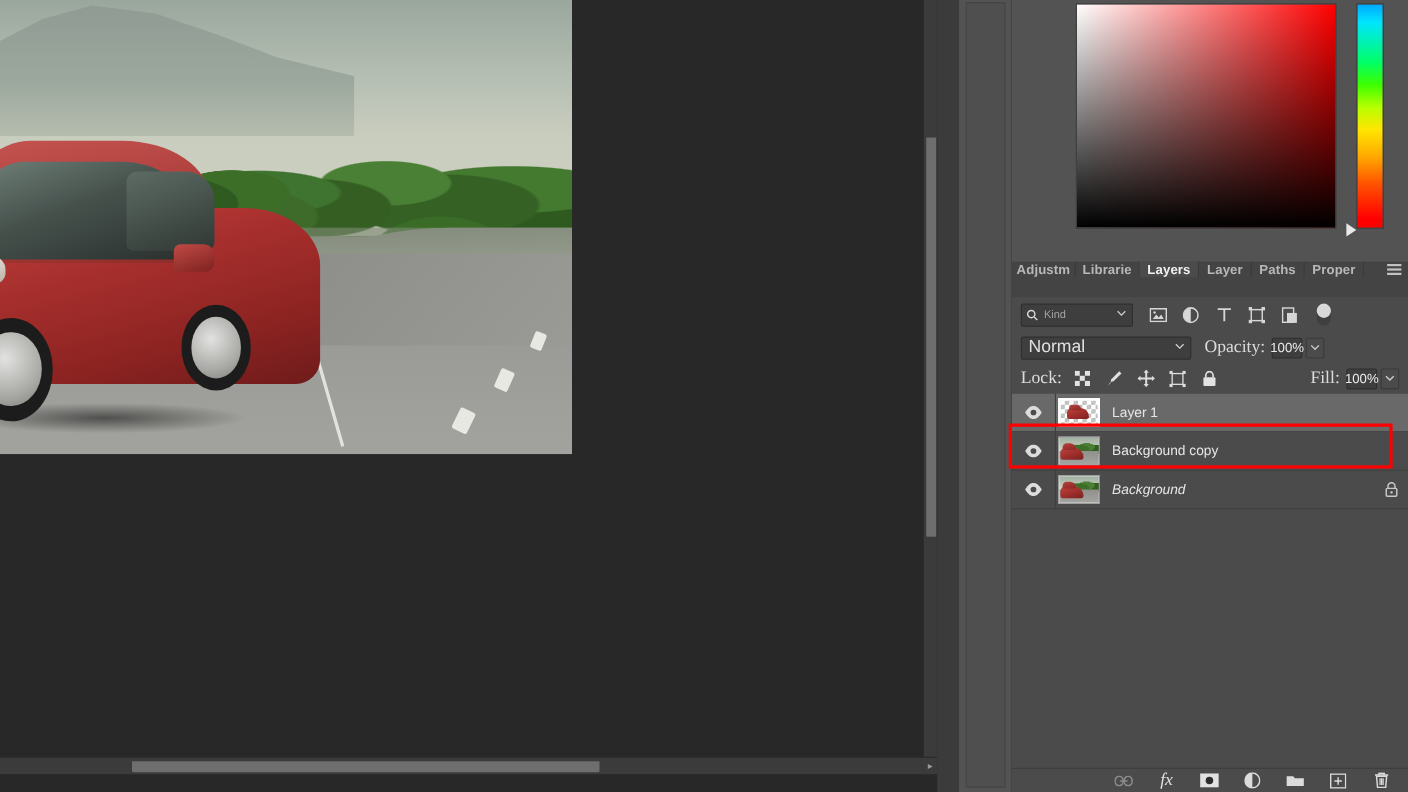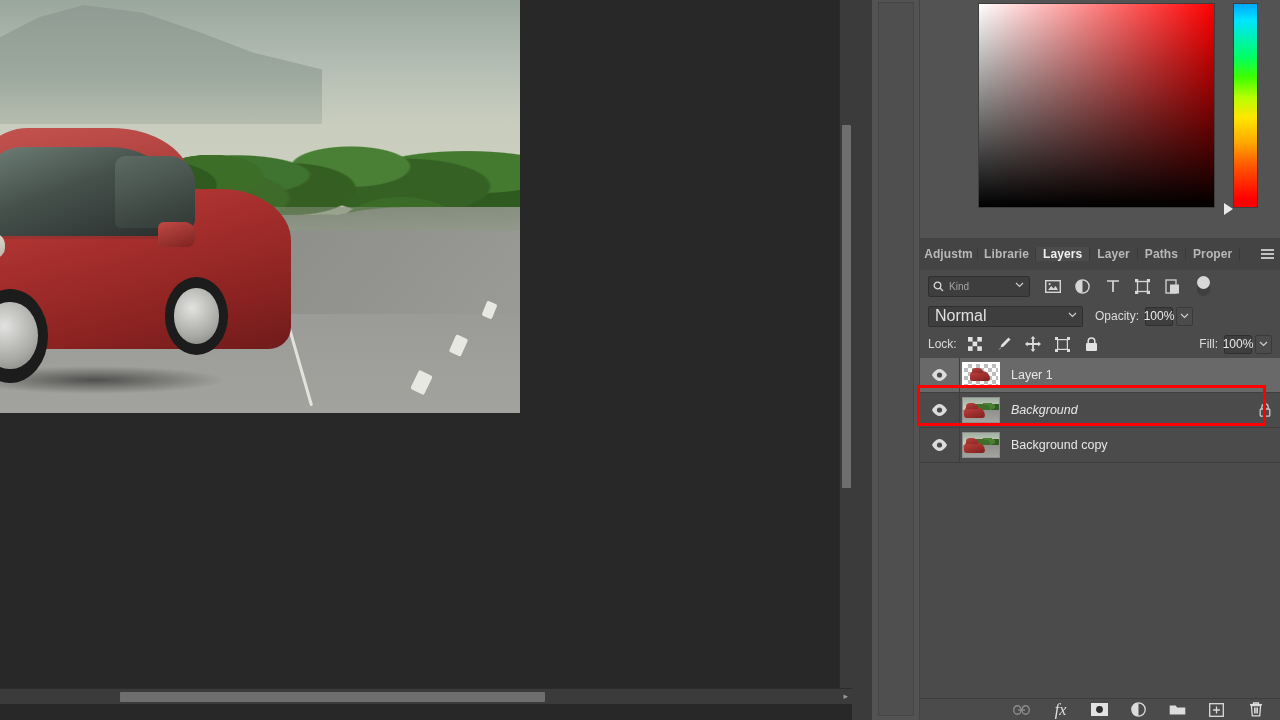--- a/index.html
+++ b/index.html
@@ -207,21 +207,21 @@
     border-left:9px solid #e9e9e9;
   }
 
   
   .layers-panel{
     position:absolute; left:48px; top:238px; width:360px; height:482px;
     background:#4b4b4b;
   }
   .tabs{
     position:absolute; left:0; top:0; width:360px; height:32px;
-    background:#444444; display:flex; align-items:center;
+    background:#444444; display:flex; align-items:flex-start;
   }
   .tab{
     display:flex; align-items:center; justify-content:center;
     padding:0 7px; font-size:12px; color:#b8b8b8;
     border-right:1px solid #3b3b3b; max-width:58px; overflow:hidden;
     white-space:nowrap; font-weight:bold; letter-spacing:.1px;
   }
   .tab.active{ background:#4b4b4b; color:#f0f0f0; }
   .tabs .spacer{ flex:1; border-right:none; }
   .tab-menu{
@@ -256,21 +256,21 @@
   .blend-row{
     position:absolute; left:0; top:64px; width:360px; height:28px;
     display:flex; align-items:center; padding:0 8px;
   }
   .blend-select{
     width:155px; height:21px; background:#3e3e3e; border:1px solid #2f2f2f;
     border-radius:2px; display:flex; align-items:center; padding:0 6px;
     color:#e0e0e0; position:relative; font-size:16px;
   }
   .blend-select .caret{ position:absolute; right:5px; top:5px; }
-  .lbl{ margin-left:12px; color:#dcdcdc; font-size:12px; }
+  .lbl{ margin-left:12px; color:#dcdcdc; font-size:16px;font-family:Liberation Serif, serif; }
   .num-box{
     margin-left:6px; width:28px; height:19px; background:#3e3e3e;
     border:1px solid #2f2f2f; border-radius:2px; color:#eaeaea;
     font-size:12px; display:flex; align-items:center; justify-content:center;
   }
   .mini-caret{
     margin-left:3px; width:17px; height:19px; background:#4b4b4b;
     border:1px solid #3a3a3a; border-radius:2px;
     display:flex; align-items:center; justify-content:center;
   }
@@ -591,49 +591,49 @@
           <div class="thumb-cell">
             <div class="lthumb">
               <div class="mini-scene">
                 <div class="mini-sky"></div>
                   <div class="mini-trees"></div>
                 <div class="mini-road"></div>
                   <div class="mini-car"></div>
               </div>
             </div>
           </div>
-          <div class="layer-name italic">Background</div>
-          <div class="lock-badge">
-            <svg width="12" height="14" viewBox="0 0 12 14">
-                <path d="M2.8 6V4a3.2 3.2 0 016.4 0v2" fill="none" stroke="#cacaca" stroke-width="1.3"></path>
-                <rect x="1.2" y="6" width="9.6" height="7.2" rx="1" fill="none" stroke="#cacaca" stroke-width="1.3"></rect>
-                <circle cx="6" cy="9.6" r="1.1" fill="#cacaca"></circle>
-              </svg>
-          </div>
+          <div class="layer-name">Background copy</div>
+          <div class="lock-badge"></div>
         </div>
 
         <div class="layer-row">
           <div class="eye-cell">
             <svg width="17" height="12" viewBox="0 0 17 12">
                 <path d="M8.5 0C4 0 1 6 1 6s3 6 7.5 6S16 6 16 6 13 0 8.5 0z" fill="#dcdcdc"></path>
                 <circle cx="8.5" cy="6" r="2.6" fill="#4b4b4b"></circle>
               </svg>
           </div>
           <div class="thumb-cell">
             <div class="lthumb">
               <div class="mini-scene">
                 <div class="mini-sky"></div>
                   <div class="mini-trees"></div>
                 <div class="mini-road"></div>
                   <div class="mini-car"></div>
               </div>
             </div>
           </div>
-          <div class="layer-name">Background copy</div>
-          <div class="lock-badge"></div>
+          <div class="layer-name italic">Background</div>
+          <div class="lock-badge">
+            <svg width="12" height="14" viewBox="0 0 12 14">
+                <path d="M2.8 6V4a3.2 3.2 0 016.4 0v2" fill="none" stroke="#cacaca" stroke-width="1.3"></path>
+                <rect x="1.2" y="6" width="9.6" height="7.2" rx="1" fill="none" stroke="#cacaca" stroke-width="1.3"></rect>
+                <circle cx="6" cy="9.6" r="1.1" fill="#cacaca"></circle>
+              </svg>
+          </div>
         </div>
 
       </div>
 
       <div class="layers-footer">
         <div class="fi-btn dim">
           <svg width="17" height="10" viewBox="0 0 17 10">
               <rect x="0.7" y="0.7" width="7.4" height="8.6" rx="4.2" fill="none" stroke="#8c8c8c" stroke-width="1.4"></rect>
               <rect x="8.9" y="0.7" width="7.4" height="8.6" rx="4.2" fill="none" stroke="#8c8c8c" stroke-width="1.4"></rect>
               <line x1="5" y1="5" x2="12" y2="5" stroke="#8c8c8c" stroke-width="1.4"></line>

